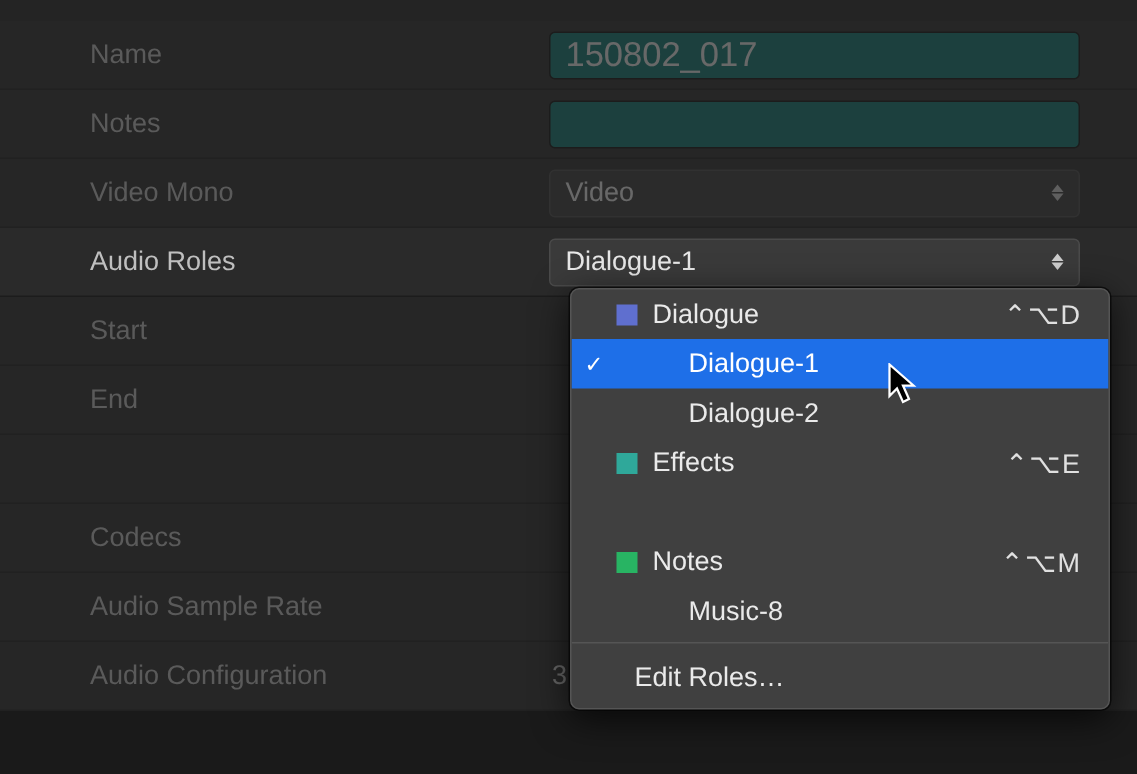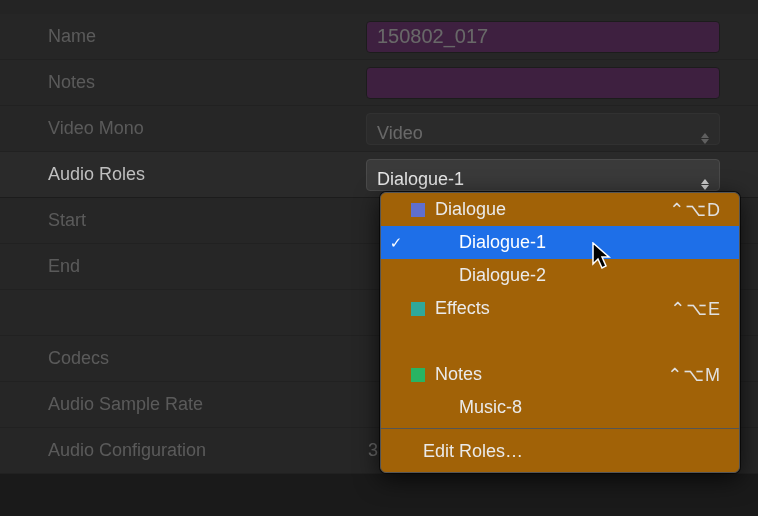--- a/index.html
+++ b/index.html
@@ -22,49 +22,49 @@
     align-items: center;
     height: 46px;
     border-bottom: 1px solid #1c1c1c;
     padding: 0 20px 0 0;
     background: #2a2a2a;
     position: relative;
   }
   .row.dimmed { opacity: 0.35; }
   .label {
     flex: 0 0 366px;
-    padding-left: 48px;
+    padding-left: 60px;
     color: #bfbfbf;
     font-size: 18px;
   }
   .value-side {
     flex: 1;
     display: flex;
     align-items: center;
     height: 100%;
   }
   .text-input {
     width: 354px;
     height: 32px;
-    background: #701a75;
+    background: #0f766e;
     border: 1px solid #0e0e0e;
     border-radius: 4px;
     color: #e8e8e8;
     padding: 0 10px;
-    font-size: 20px;
+    font-size: 23px;
   }
   .select-box {
     width: 354px;
     height: 32px;
     background: #3a3a3a;
     border: 1px solid #4a4a4a;
     border-radius: 4px;
     color: #e8e8e8;
     display: flex;
-    align-items: flex-end;
+    align-items: center;
     justify-content: space-between;
     padding: 0 10px;
     font-size: 18px;
     cursor: default;
   }
   .dbl-carets {
     display: flex;
     flex-direction: column;
     gap: 1px;
     align-items: center;
@@ -78,21 +78,21 @@
   .caret-up { border-bottom: 5px solid #ccc; }
   .caret-down { border-top: 5px solid #ccc; }
   .plain-value { color: #e0e0e0; font-size: 18px; padding-left: 2px; }
 
   
   .dropdown {
     position: absolute;
     left: 380px;
     top: 192px;
     width: 360px;
-    background: #a16207;
+    background: #404040;
     border: 1px solid #555;
     border-radius: 6px;
     box-shadow: 0 6px 24px rgba(0,0,0,0.7), 0 0 0 1px rgba(0,0,0,0.6);
     overflow: hidden;
     z-index: 10;
   }
   .dd-item {
     display: flex;
     align-items: center;
     height: 33px;

